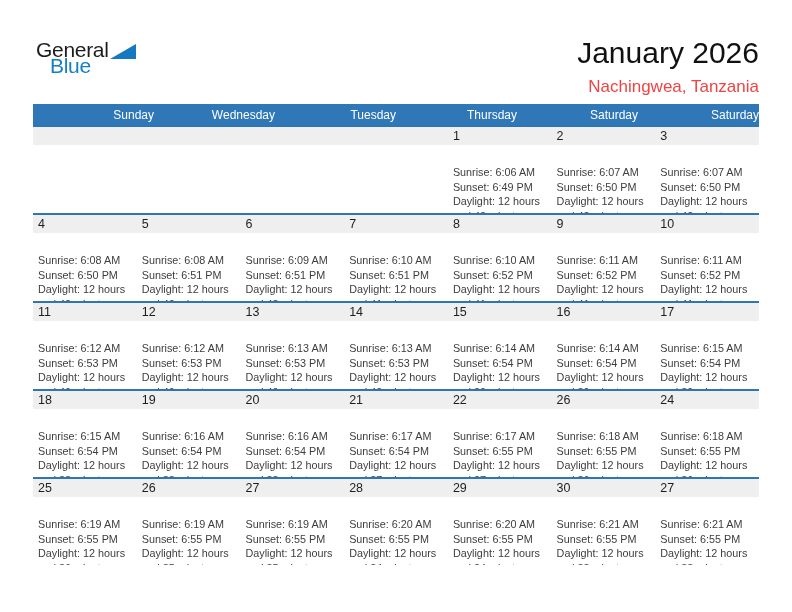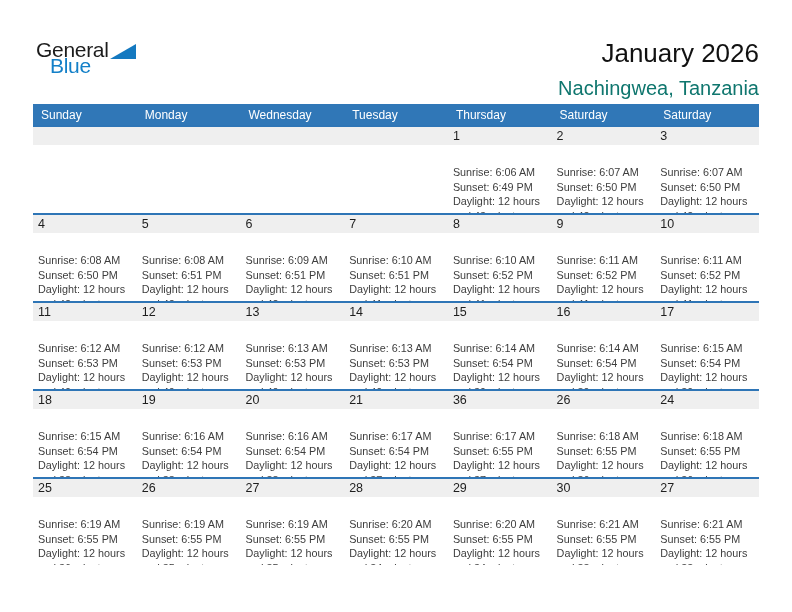--- a/index.html
+++ b/index.html
@@ -9,26 +9,26 @@
   
   .logo{position:absolute;left:36px;top:40px;width:130px;}
   .logo-row1{display:flex;align-items:flex-end;}
   .logo-general{font-size:21px;color:#1c1c1c;letter-spacing:-0.3px;line-height:20px;}
   .logo-triangle{width:26px;height:15px;margin-left:1px;margin-bottom:1px;}
   .logo-triangle polygon{fill:#1479c0;}
   .logo-blue{font-size:21px;color:#1480c8;letter-spacing:-0.3px;line-height:18px;margin-left:14px;margin-top:-3px;}
 
   
   .titleblock{position:absolute;top:38px;right:33px;text-align:right;}
-  .title{font-size:26px;color:#111;line-height:30px;}
-  .subtitle{font-size:20px;color:#0f766e;margin-top:9px;}
+  .title{font-size:30px;color:#111;line-height:30px;}
+  .subtitle{font-size:17px;color:#ef4444;margin-top:9px;}
 
   
   .calendar{position:absolute;left:33px;top:104px;width:726px;}
-  .cal-head{display:flex;height:21px;background:#3077b7;}
+  .cal-head{display:flex;height:21px;background:#3077b7;text-align:right;}
   .hcell{flex:1;color:#ffffff;font-size:12px;line-height:22px;padding-left:8px;box-sizing:border-box;
          overflow:hidden;white-space:nowrap;}
   .week{display:flex;border-top:2px solid #2e75b6;height:86px;}
   .cell{flex:1;box-sizing:border-box;overflow:hidden;}
   .daynum{height:18px;background:#efefef;font-size:12.5px;line-height:19px;padding-left:5px;color:#1e1e1e;}
   .details{padding:20px 6px 0 5px;font-size:10.8px;line-height:14.5px;color:#3d3d3d;}
   .dline{margin:0;}
 </style>
 </head>
 <body>
@@ -46,21 +46,20 @@
   </div>
 
   <div class="titleblock">
     <div class="title">January 2026</div>
     <div class="subtitle">Nachingwea, Tanzania</div>
   </div>
 
   <div class="calendar">
     <div class="cal-head" id="calHead">
         <div class="hcell">Sunday</div>
-        <div class="hcell">Monday</div>
         <div class="hcell">Wednesday</div>
         <div class="hcell">Tuesday</div>
         <div class="hcell">Thursday</div>
         <div class="hcell">Saturday</div>
         <div class="hcell">Saturday</div>
       </div>
     <div id="calBody">
         <div class="week">
           <div class="cell">
             <div class="daynum"></div>
@@ -242,21 +241,21 @@
           </div>
           <div class="cell">
             <div class="daynum">21</div>
             <div class="details">
               <div class="dline">Sunrise: 6:17 AM</div>
               <div class="dline">Sunset: 6:54 PM</div>
               <div class="dline">Daylight: 12 hours and 37 minutes.</div>
             </div>
           </div>
           <div class="cell">
-            <div class="daynum">36</div>
+            <div class="daynum">22</div>
             <div class="details">
               <div class="dline">Sunrise: 6:17 AM</div>
               <div class="dline">Sunset: 6:55 PM</div>
               <div class="dline">Daylight: 12 hours and 37 minutes.</div>
             </div>
           </div>
           <div class="cell">
             <div class="daynum">26</div>
             <div class="details">
               <div class="dline">Sunrise: 6:18 AM</div>

